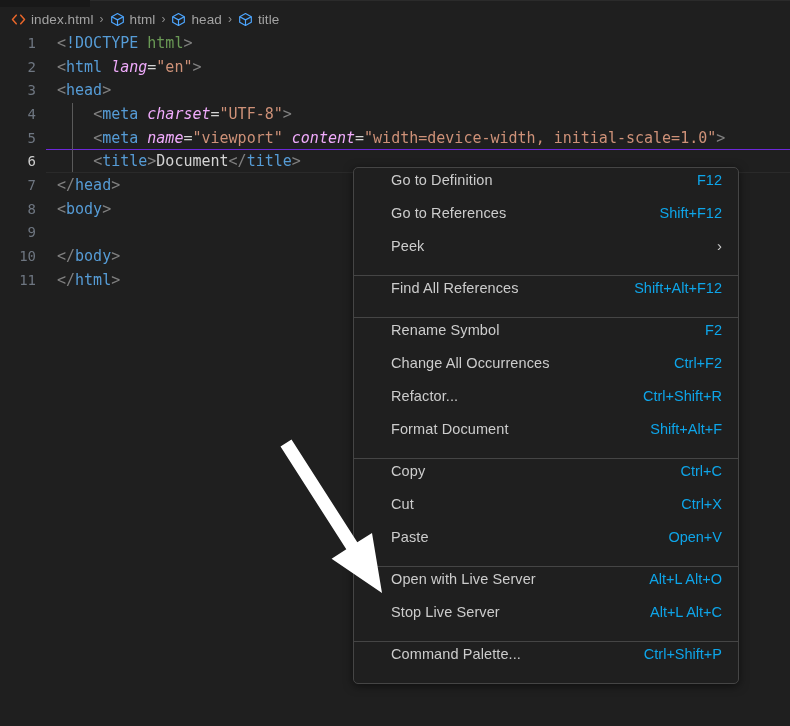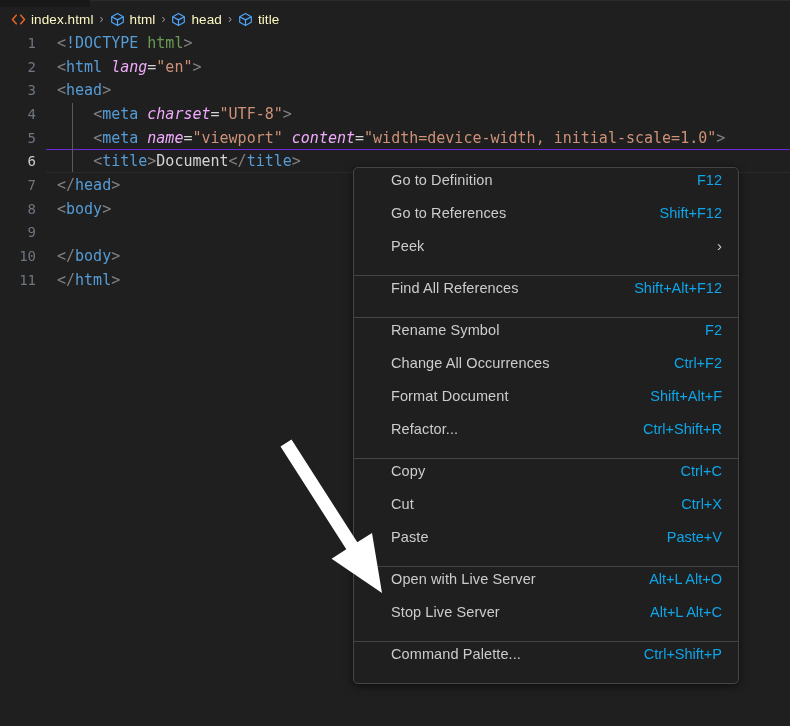--- a/index.html
+++ b/index.html
@@ -43,21 +43,21 @@
     color: #9d9d9d;
     white-space: nowrap;
   }
   .crumb {
     display: flex;
     align-items: center;
     gap: 5px;
     padding: 0 2px;
     cursor: pointer;
   }
-  .crumb-label { color: #fef9c3; font-size: 13.5px; letter-spacing: .1px;}
+  .crumb-label { color: #a3a3a3; font-size: 13.5px; letter-spacing: .1px;}
   .crumb-sep {
     color: #8e8e8e;
     font-size: 12px;
     margin: 0 4px;
     display: inline-block;
   }
   .ico { display: inline-flex; align-items: center; justify-content: center; }
 
   
   .editor {
@@ -254,39 +254,39 @@
       <div class="sep"></div>
       <div class="mi">
         <span class="mi-label">Rename Symbol</span>
         <span class="mi-key">F2</span>
       </div>
       <div class="mi">
         <span class="mi-label">Change All Occurrences</span>
         <span class="mi-key">Ctrl+F2</span>
       </div>
       <div class="mi">
+        <span class="mi-label">Refactor...</span>
+        <span class="mi-key">Ctrl+Shift+R</span>
+      </div>
+      <div class="mi">
         <span class="mi-label">Format Document</span>
         <span class="mi-key">Shift+Alt+F</span>
       </div>
-      <div class="mi">
-        <span class="mi-label">Refactor...</span>
-        <span class="mi-key">Ctrl+Shift+R</span>
-      </div>
       <div class="sep"></div>
       <div class="mi">
         <span class="mi-label">Copy</span>
         <span class="mi-key">Ctrl+C</span>
       </div>
       <div class="mi">
         <span class="mi-label">Cut</span>
         <span class="mi-key">Ctrl+X</span>
       </div>
       <div class="mi">
         <span class="mi-label">Paste</span>
-        <span class="mi-key">Paste+V</span>
+        <span class="mi-key">Open+V</span>
       </div>
       <div class="sep"></div>
       <div class="mi">
         <span class="mi-label">Open with Live Server</span>
         <span class="mi-key">Alt+L Alt+O</span>
       </div>
       <div class="mi">
         <span class="mi-label">Stop Live Server</span>
         <span class="mi-key">Alt+L Alt+C</span>
       </div>

